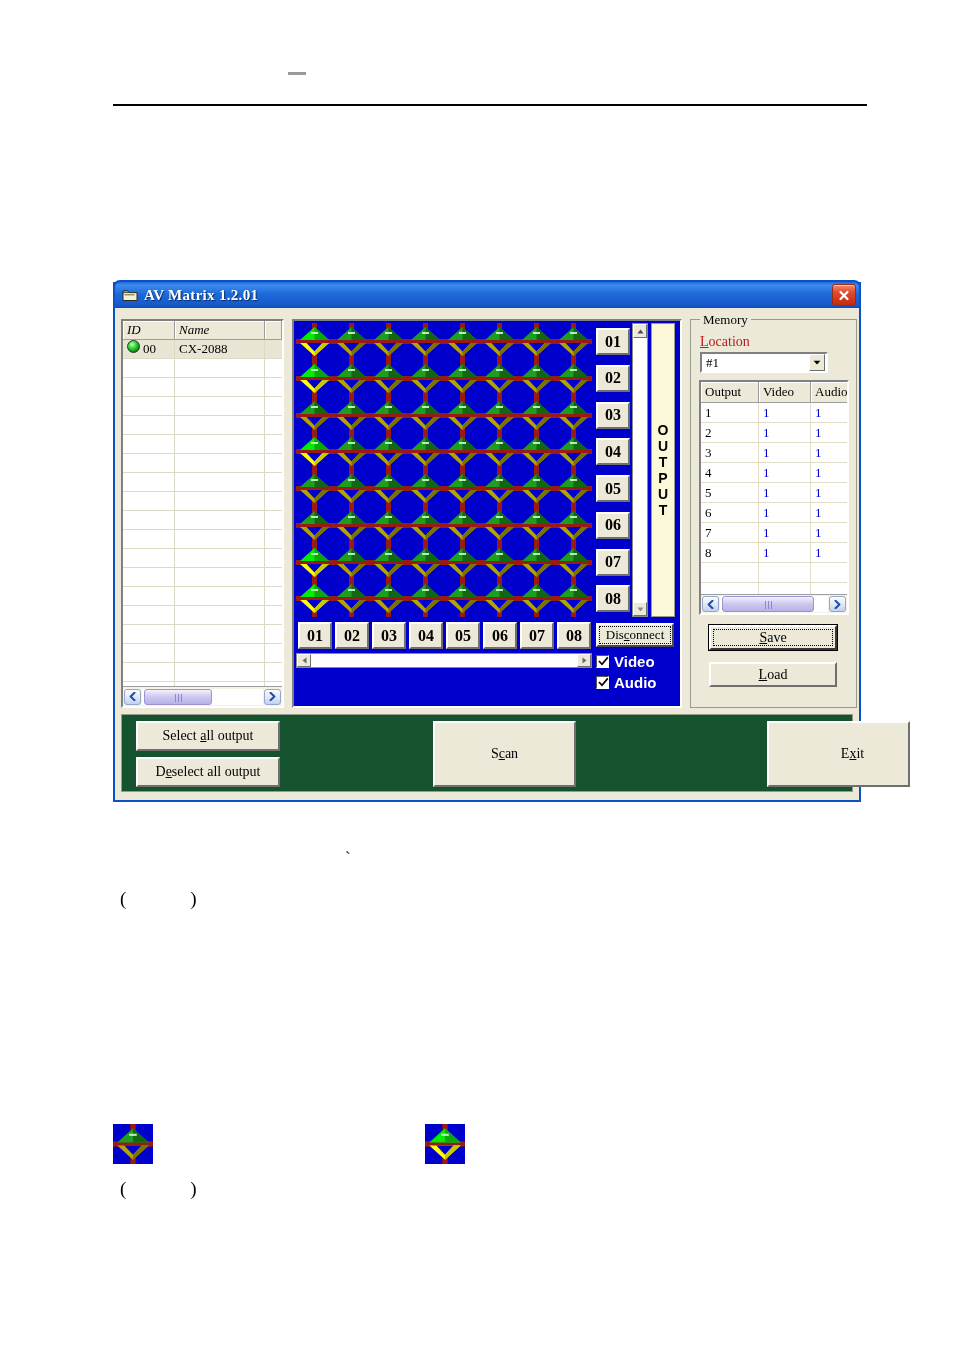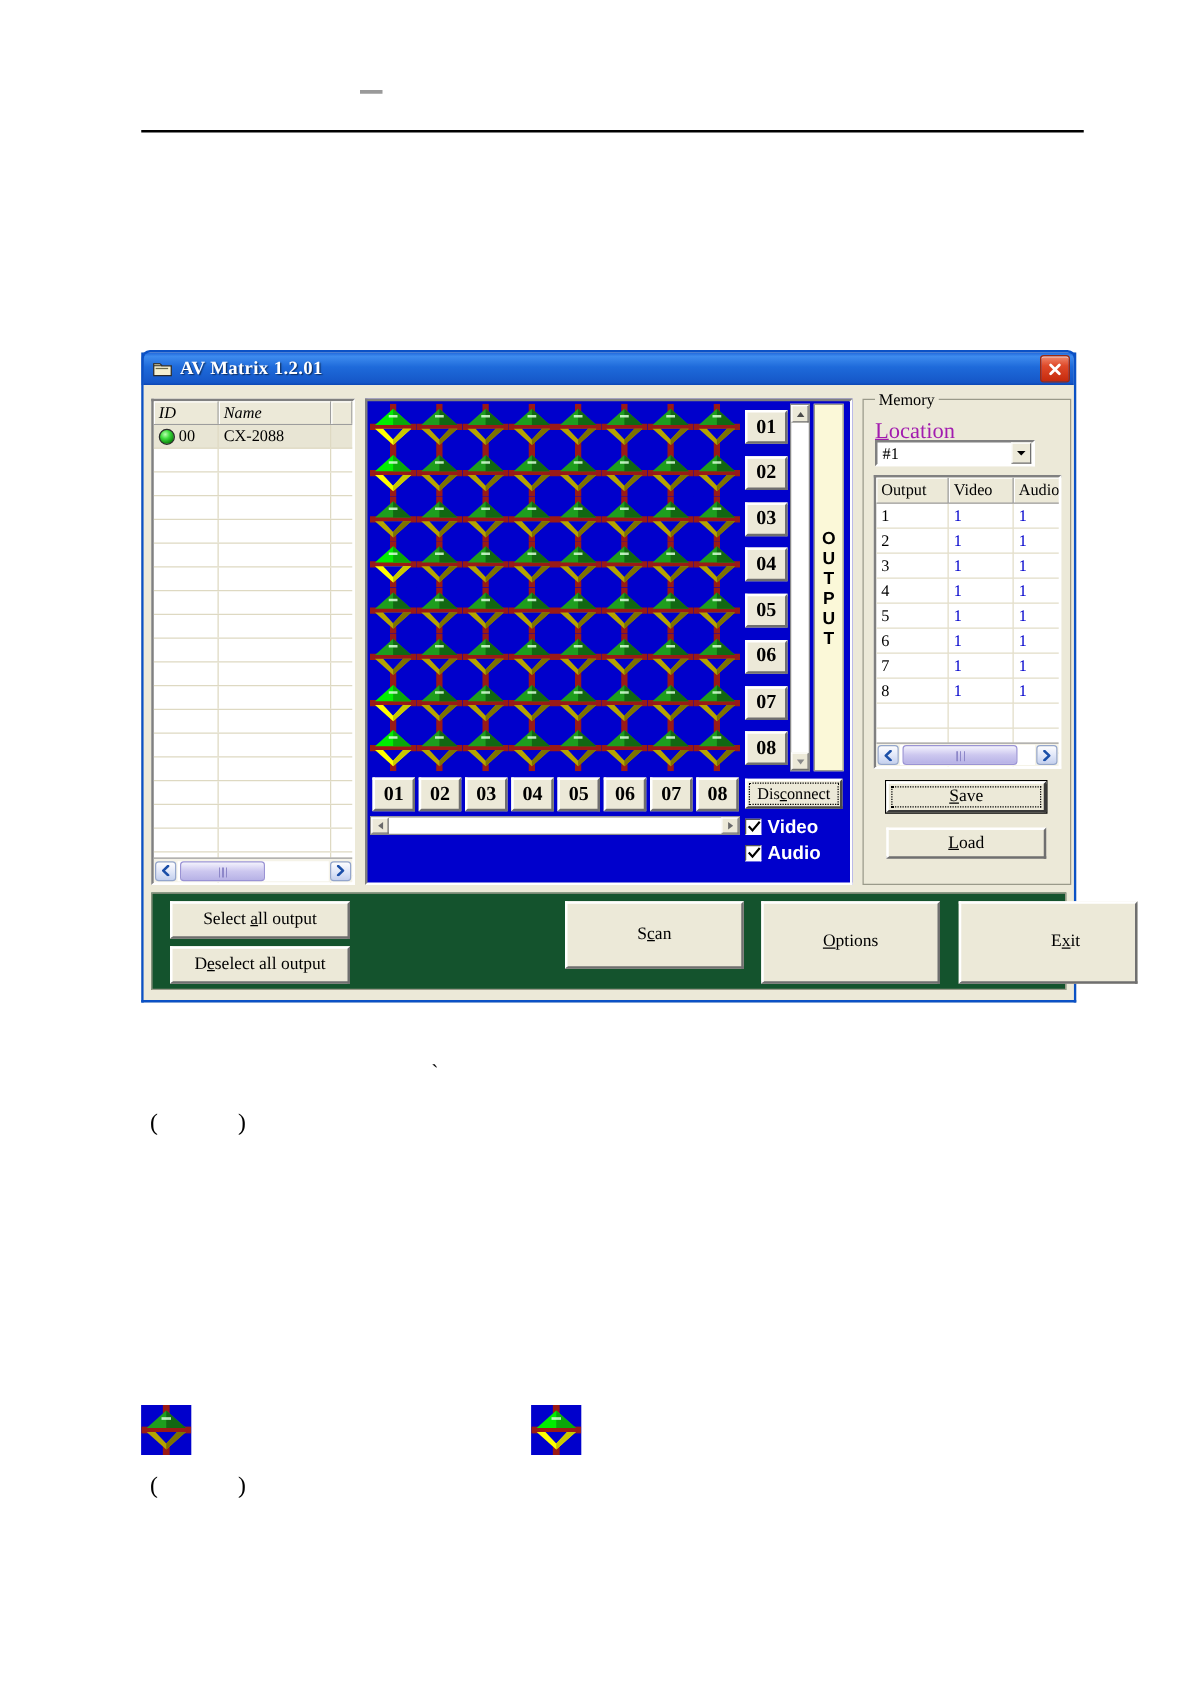--- a/index.html
+++ b/index.html
@@ -65,21 +65,21 @@
     box-shadow:inset 1px 1px 0 #fff;
     font-style:italic;
   }
   .dl-head-id{width:52px;}
   .dl-head-name{width:90px;}
   .dl-head-pad{flex:1;}
   .dl-row{display:flex;height:19px;border-bottom:1px solid #ded9c2;box-sizing:border-box;}
   .dl-row.selected{background:#e8e5d4;}
   .dl-cell{box-sizing:border-box;border-right:1px solid #ded9c2;
     font-family:"Liberation Serif",serif;font-size:13px;color:#000;
-    line-height:18px;padding-left:4px;display:flex;align-items:center;}
+    line-height:18px;padding-left:4px;display:flex;align-items:flex-start;}
   .dl-cell-id{width:52px;}
   .dl-cell-name{width:90px;}
   .dl-cell-pad{flex:1;border-right:none;}
   .led{
     width:13px;height:13px;border-radius:50%;margin-right:3px;flex:0 0 auto;
     background:radial-gradient(circle at 38% 32%,#b9ffb0 0%,#3ddc3d 35%,#129012 70%,#0a4a0a 100%);
     border:1px solid #2b2b2b;box-sizing:border-box;
   }
   #device-list-scroll{
     position:absolute;left:0;right:0;bottom:0;height:19px;background:#f5f3e8;
@@ -184,21 +184,21 @@
   #memory-group{
     position:absolute;left:575px;top:11px;width:167px;height:389px;
     border:1px solid #9a9a8a;box-sizing:border-box;background:#ece9d8;
   }
   #memory-legend{
     position:absolute;left:9px;top:-8px;background:#ece9d8;padding:0 3px;
     font-family:"Liberation Serif",serif;font-size:13px;color:#000;
   }
   #location-label{
     position:absolute;left:9px;top:14px;
-    font-family:"Liberation Serif",serif;font-size:18px;color:#a21caf;
+    font-family:"Liberation Serif",serif;font-size:14px;color:#b91c1c;
   }
   #location-select{
     position:absolute;left:9px;top:32px;width:128px;height:21px;background:#fff;
     border:2px solid;border-color:#808080 #fff #fff #808080;box-sizing:border-box;
     display:flex;align-items:center;cursor:pointer;
   }
   #location-value{
     flex:1;padding-left:4px;font-family:"Liberation Serif",serif;font-size:13px;color:#000;
   }
   #location-arrow{
@@ -251,21 +251,21 @@
   }
   .bb-btn{
     position:absolute;background:#ece9d8;border:2px solid;
     border-color:#fff #6f6f6f #6f6f6f #fff;box-sizing:border-box;
     display:flex;align-items:center;justify-content:center;cursor:pointer;
     font-family:"Liberation Serif",serif;font-size:14px;color:#000;
   }
   #select-all-output-button{left:14px;top:6px;width:144px;height:30px;}
   #deselect-all-output-button{left:14px;top:42px;width:144px;height:30px;}
   #disconnect-all-button{left:172px;top:6px;width:143px;height:66px;}
-  #scan-button{left:330px;top:6px;width:143px;height:54px;align-items:center;}
+  #scan-button{left:311px;top:6px;width:143px;height:66px;align-items:center;}
   #options-button{left:487px;top:6px;width:143px;height:66px;}
   #exit-button{left:645px;top:6px;width:143px;height:66px;padding-left:28px;}
   .u{text-decoration:underline;}
 </style>
 </head>
 <body>
 
 <div id="doc-dash"></div>
 <div id="doc-rule"></div>
 <div id="doc-tick">ˋ</div>
@@ -1466,22 +1466,19 @@
     <div id="bottom-bar">
       <div class="bb-btn" id="select-all-output-button">
         <span>Select <span class="u">a</span>ll output</span>
       </div>
       <div class="bb-btn" id="deselect-all-output-button">
         <span>D<span class="u">e</span>select all output</span>
       </div>
       <div class="bb-btn" id="scan-button">
         <span>S<span class="u">c</span>an</span>
       </div>
-      <div class="bb-btn" id="options-button">
-        <span><span class="u">O</span>ptions</span>
-      </div>
       <div class="bb-btn" id="exit-button">
         <span>E<span class="u">x</span>it</span>
       </div>
     </div>
 
   </div>
 </div>
 
 </body></html>

